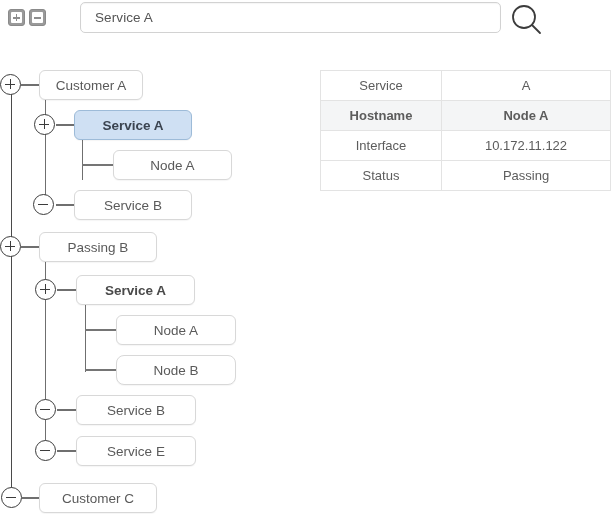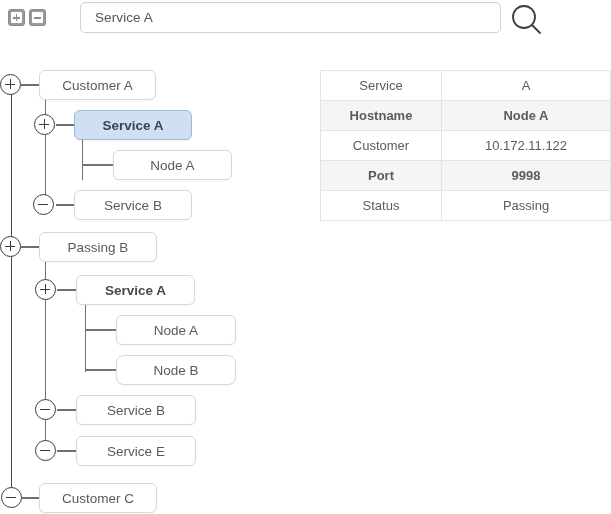--- a/index.html
+++ b/index.html
@@ -162,21 +162,21 @@
     <div class="bar-h"></div>
   </div>
   <div class="toggle" style="left:35px;top:440px;">
     <div class="bar-h"></div>
   </div>
 
   <div class="toggle" style="left:1px;top:487px;">
     <div class="bar-h"></div>
   </div>
 
-  <div class="nbox" style="left:39px;top:70px;width:117px;height:30px;">
+  <div class="nbox" style="left:39px;top:70px;width:104px;height:30px;">
     <span>Customer A</span>
   </div>
 
   <div class="nbox bold sel" style="left:74px;top:110px;width:118px;height:30px;">
     <span>Service A</span>
   </div>
 
   <div class="nbox" style="left:113px;top:150px;width:119px;height:30px;">
     <span>Node A</span>
   </div>
@@ -217,26 +217,22 @@
     <tbody>
       <tr>
         <td class="k">Service</td>
         <td class="v">A</td>
       </tr>
       <tr class="alt">
         <td class="k">Hostname</td>
         <td class="v">Node A</td>
       </tr>
       <tr>
-        <td class="k">Customer</td>
+        <td class="k">Interface</td>
         <td class="v">10.172.11.122</td>
-      </tr>
-      <tr class="alt">
-        <td class="k">Port</td>
-        <td class="v">9998</td>
       </tr>
       <tr>
         <td class="k">Status</td>
         <td class="v">Passing</td>
       </tr>
     </tbody>
   </table>
 
 </div>
 

